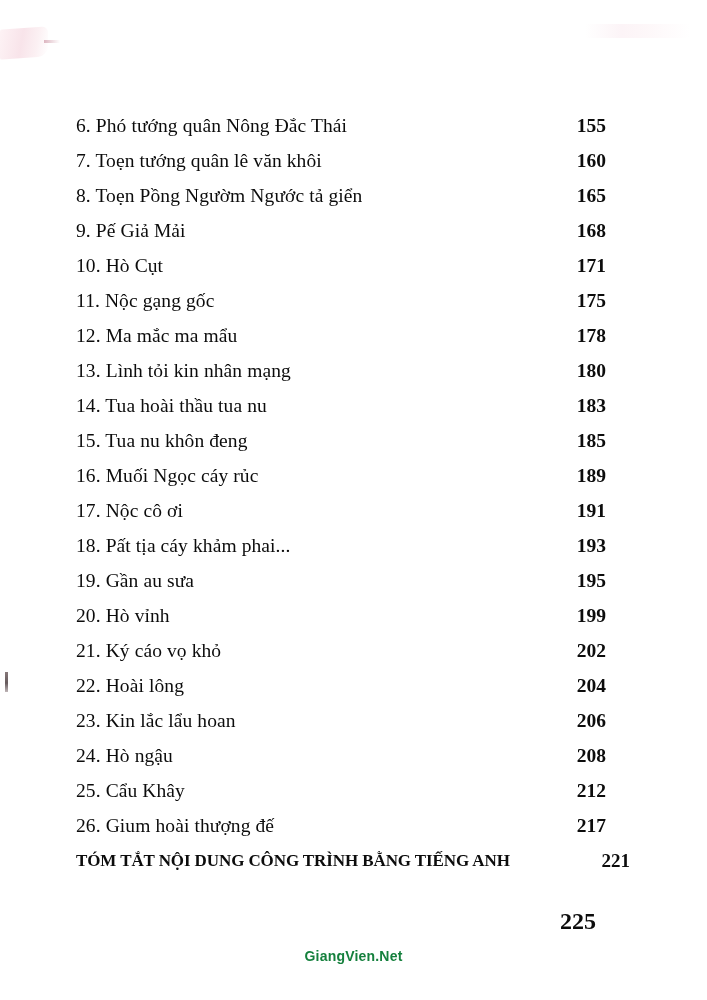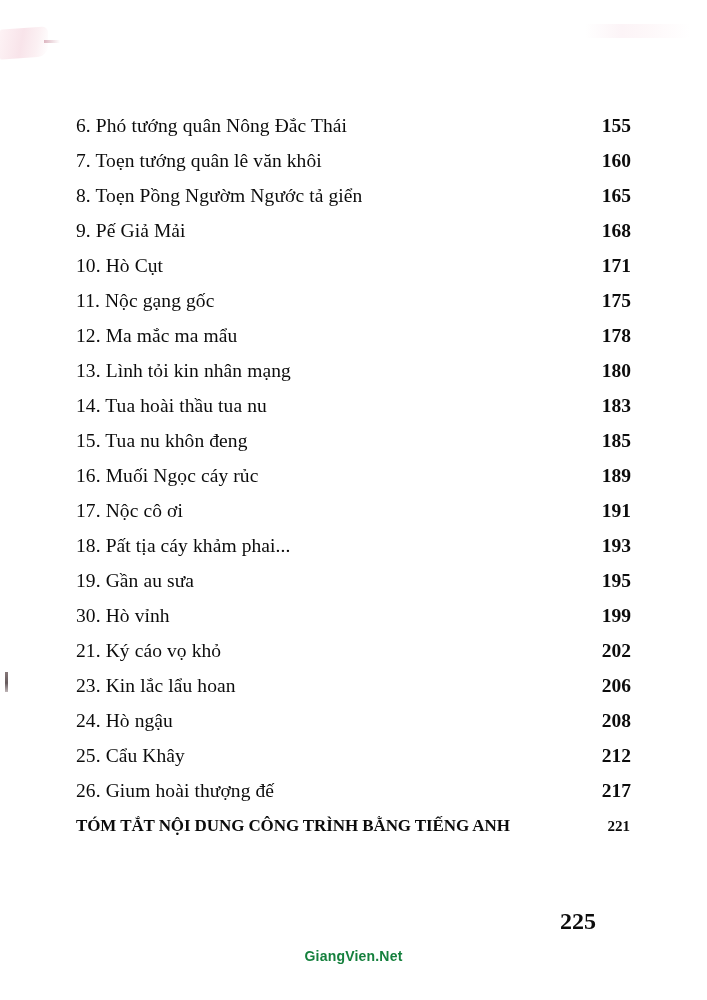--- a/index.html
+++ b/index.html
@@ -73,21 +73,21 @@
   .toc-title {
     position: absolute;
     left: 76px;
     top: 0;
     font-size: 19.5px;
     letter-spacing: 0.1px;
     white-space: nowrap;
   }
   .toc-page {
     position: absolute;
-    left: 561px;
+    left: 536px;
     top: 0;
     width: 70px;
     text-align: right;
     font-size: 19.5px;
     font-weight: bold;
   }
 
   
   .summary-row {
     position: relative;
@@ -102,21 +102,21 @@
     font-weight: bold;
     white-space: nowrap;
     letter-spacing: -0.1px;
   }
   .summary-page {
     position: absolute;
     left: 560px;
     top: 0;
     width: 70px;
     text-align: right;
-    font-size: 15px;
+    font-size: 19px;
     font-weight: bold;
   }
 
   .trailing-page {
     position: absolute;
     left: 560px;
     top: 908px;
     width: 76px;
     font-size: 24px;
     font-weight: bold;
@@ -196,26 +196,30 @@
       </div>
       <div class="toc-row">
         <span class="toc-title">18. Pất tịa cáy khảm phai...</span>
         <span class="toc-page">193</span>
       </div>
       <div class="toc-row">
         <span class="toc-title">19. Gần au sưa</span>
         <span class="toc-page">195</span>
       </div>
       <div class="toc-row">
-        <span class="toc-title">30. Hò vỉnh</span>
+        <span class="toc-title">20. Hò vỉnh</span>
         <span class="toc-page">199</span>
       </div>
       <div class="toc-row">
         <span class="toc-title">21. Ký cáo vọ khỏ</span>
         <span class="toc-page">202</span>
+      </div>
+      <div class="toc-row">
+        <span class="toc-title">22. Hoài lông</span>
+        <span class="toc-page">204</span>
       </div>
       <div class="toc-row">
         <span class="toc-title">23. Kin lắc lẩu hoan</span>
         <span class="toc-page">206</span>
       </div>
       <div class="toc-row">
         <span class="toc-title">24. Hò ngậu</span>
         <span class="toc-page">208</span>
       </div>
       <div class="toc-row">

